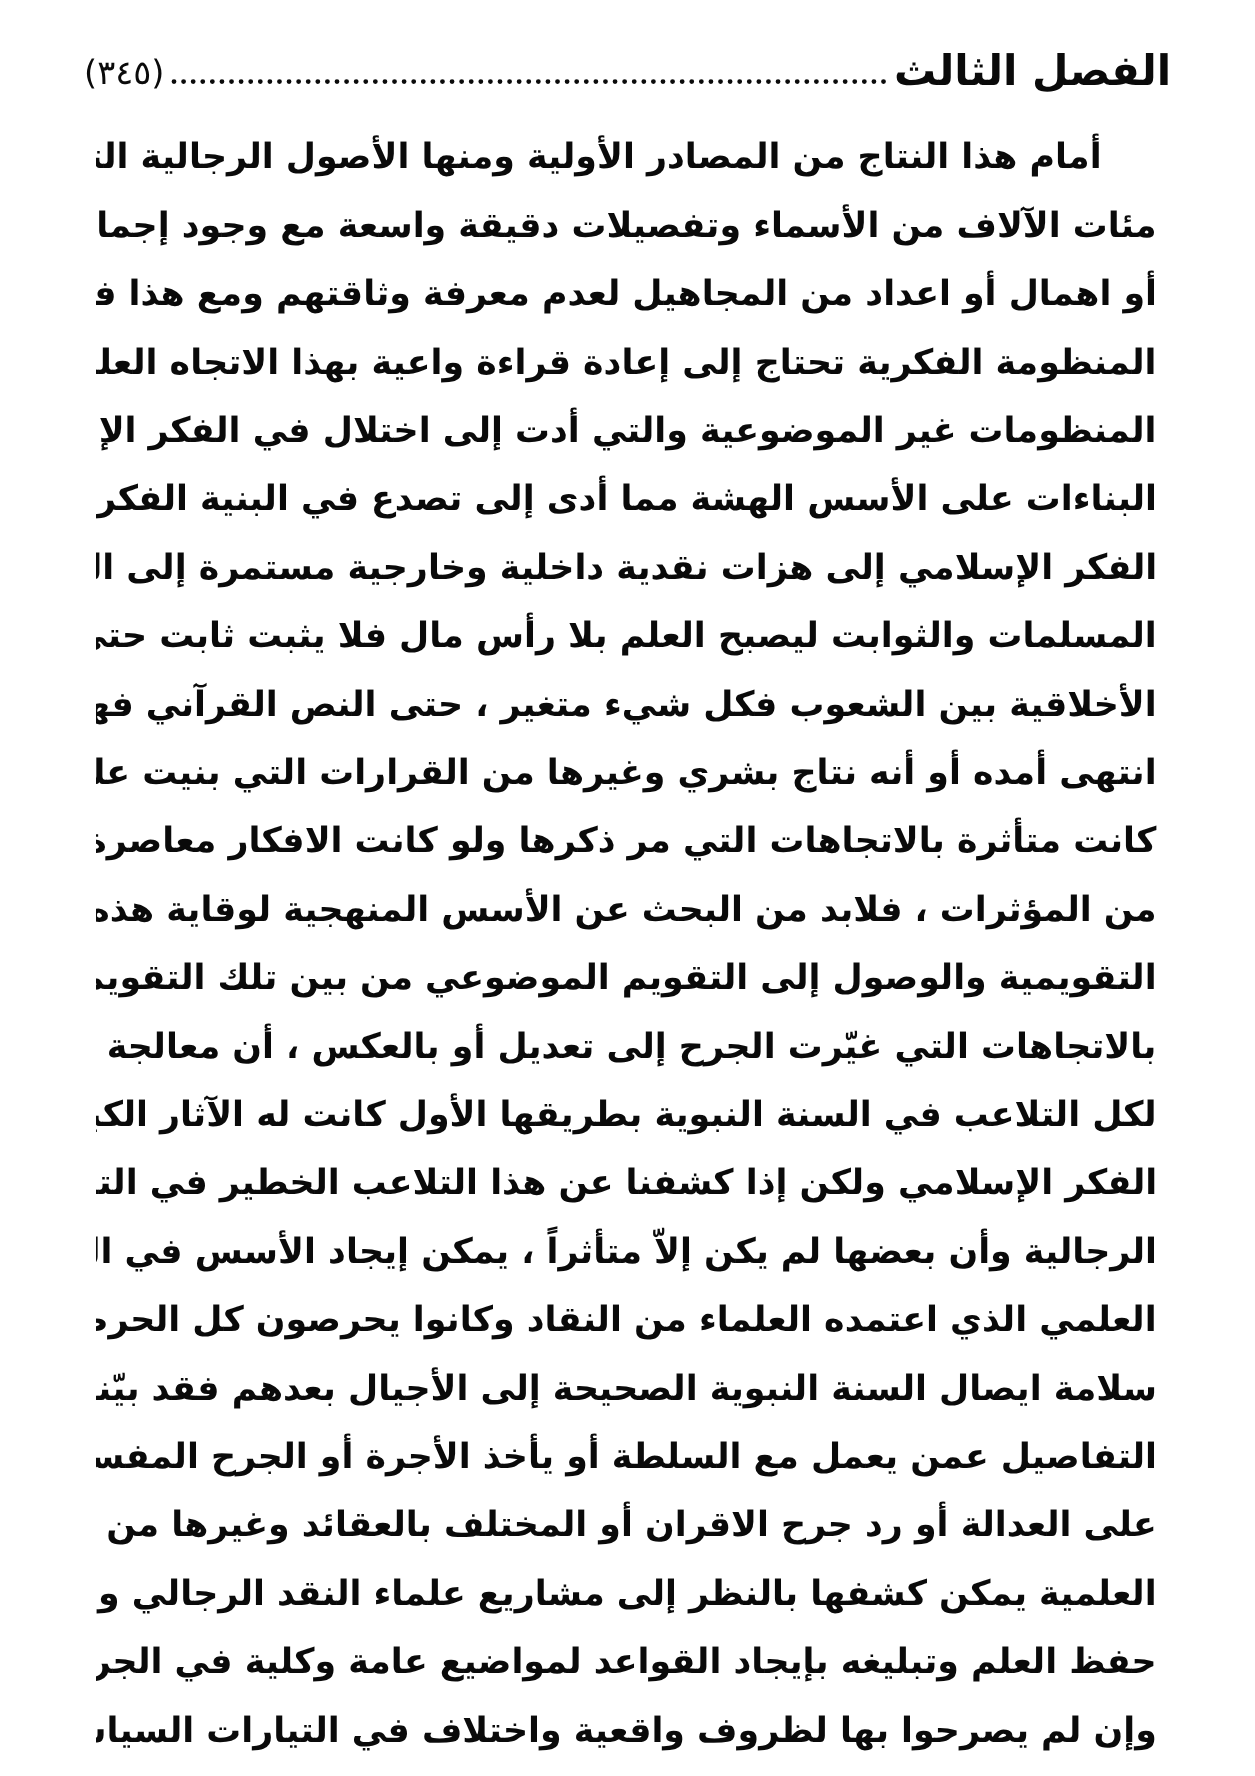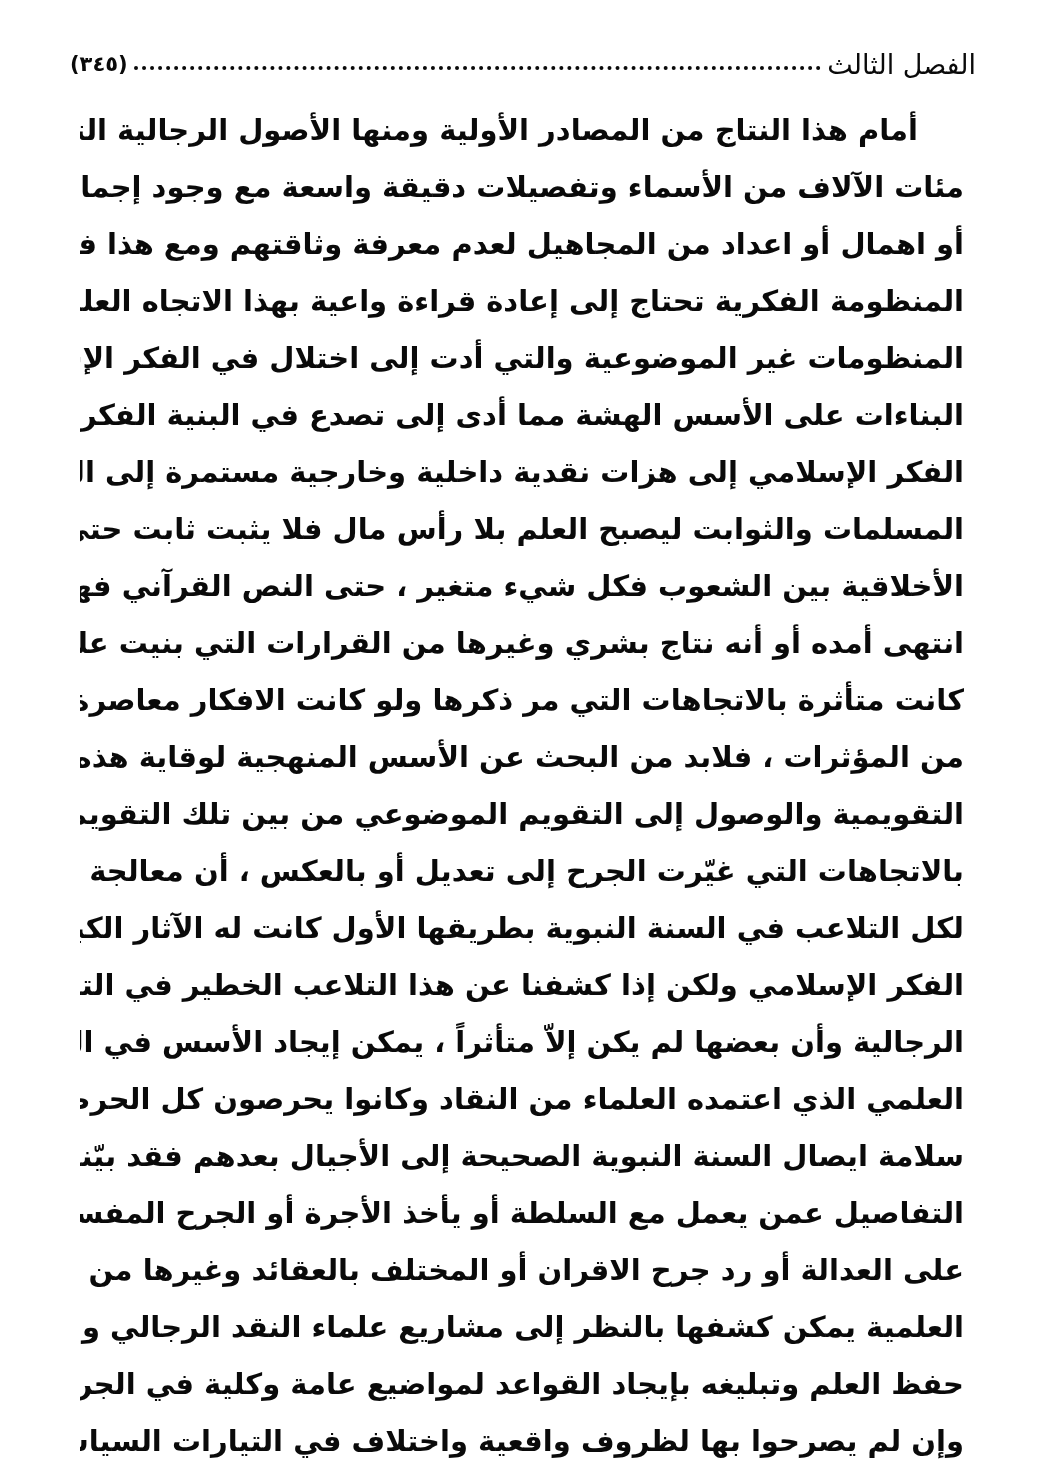--- a/index.html
+++ b/index.html
@@ -21,37 +21,37 @@
   }
   
   .running-head {
     display: flex;
     align-items: flex-end;
     padding: 38px 70px 0 70px;
     height: 38px;
     box-sizing: content-box;
   }
   .chapter-title {
-    font-size: 27px;
-    font-weight: 400;
+    font-size: 35px;
+    font-weight: 700;
     letter-spacing: 1px;
     white-space: nowrap;
     line-height: 1;
     transform: translateY(2px);
   }
   .dot-leader {
     flex: 1 1 auto;
     margin: 0 6px;
     border-bottom: 4px dotted #0a0a0a;
     height: 0;
     transform: translateY(-6px);
   }
   .page-number {
-    font-size: 21px;
-    font-weight: 700;
+    font-size: 28px;
+    font-weight: 400;
     white-space: nowrap;
     line-height: 1;
     transform: translateY(-1px);
   }
   
   .text-block {
     margin: 26px 82px 0 80px; 
   }
   .line {
     font-size: 29px;

